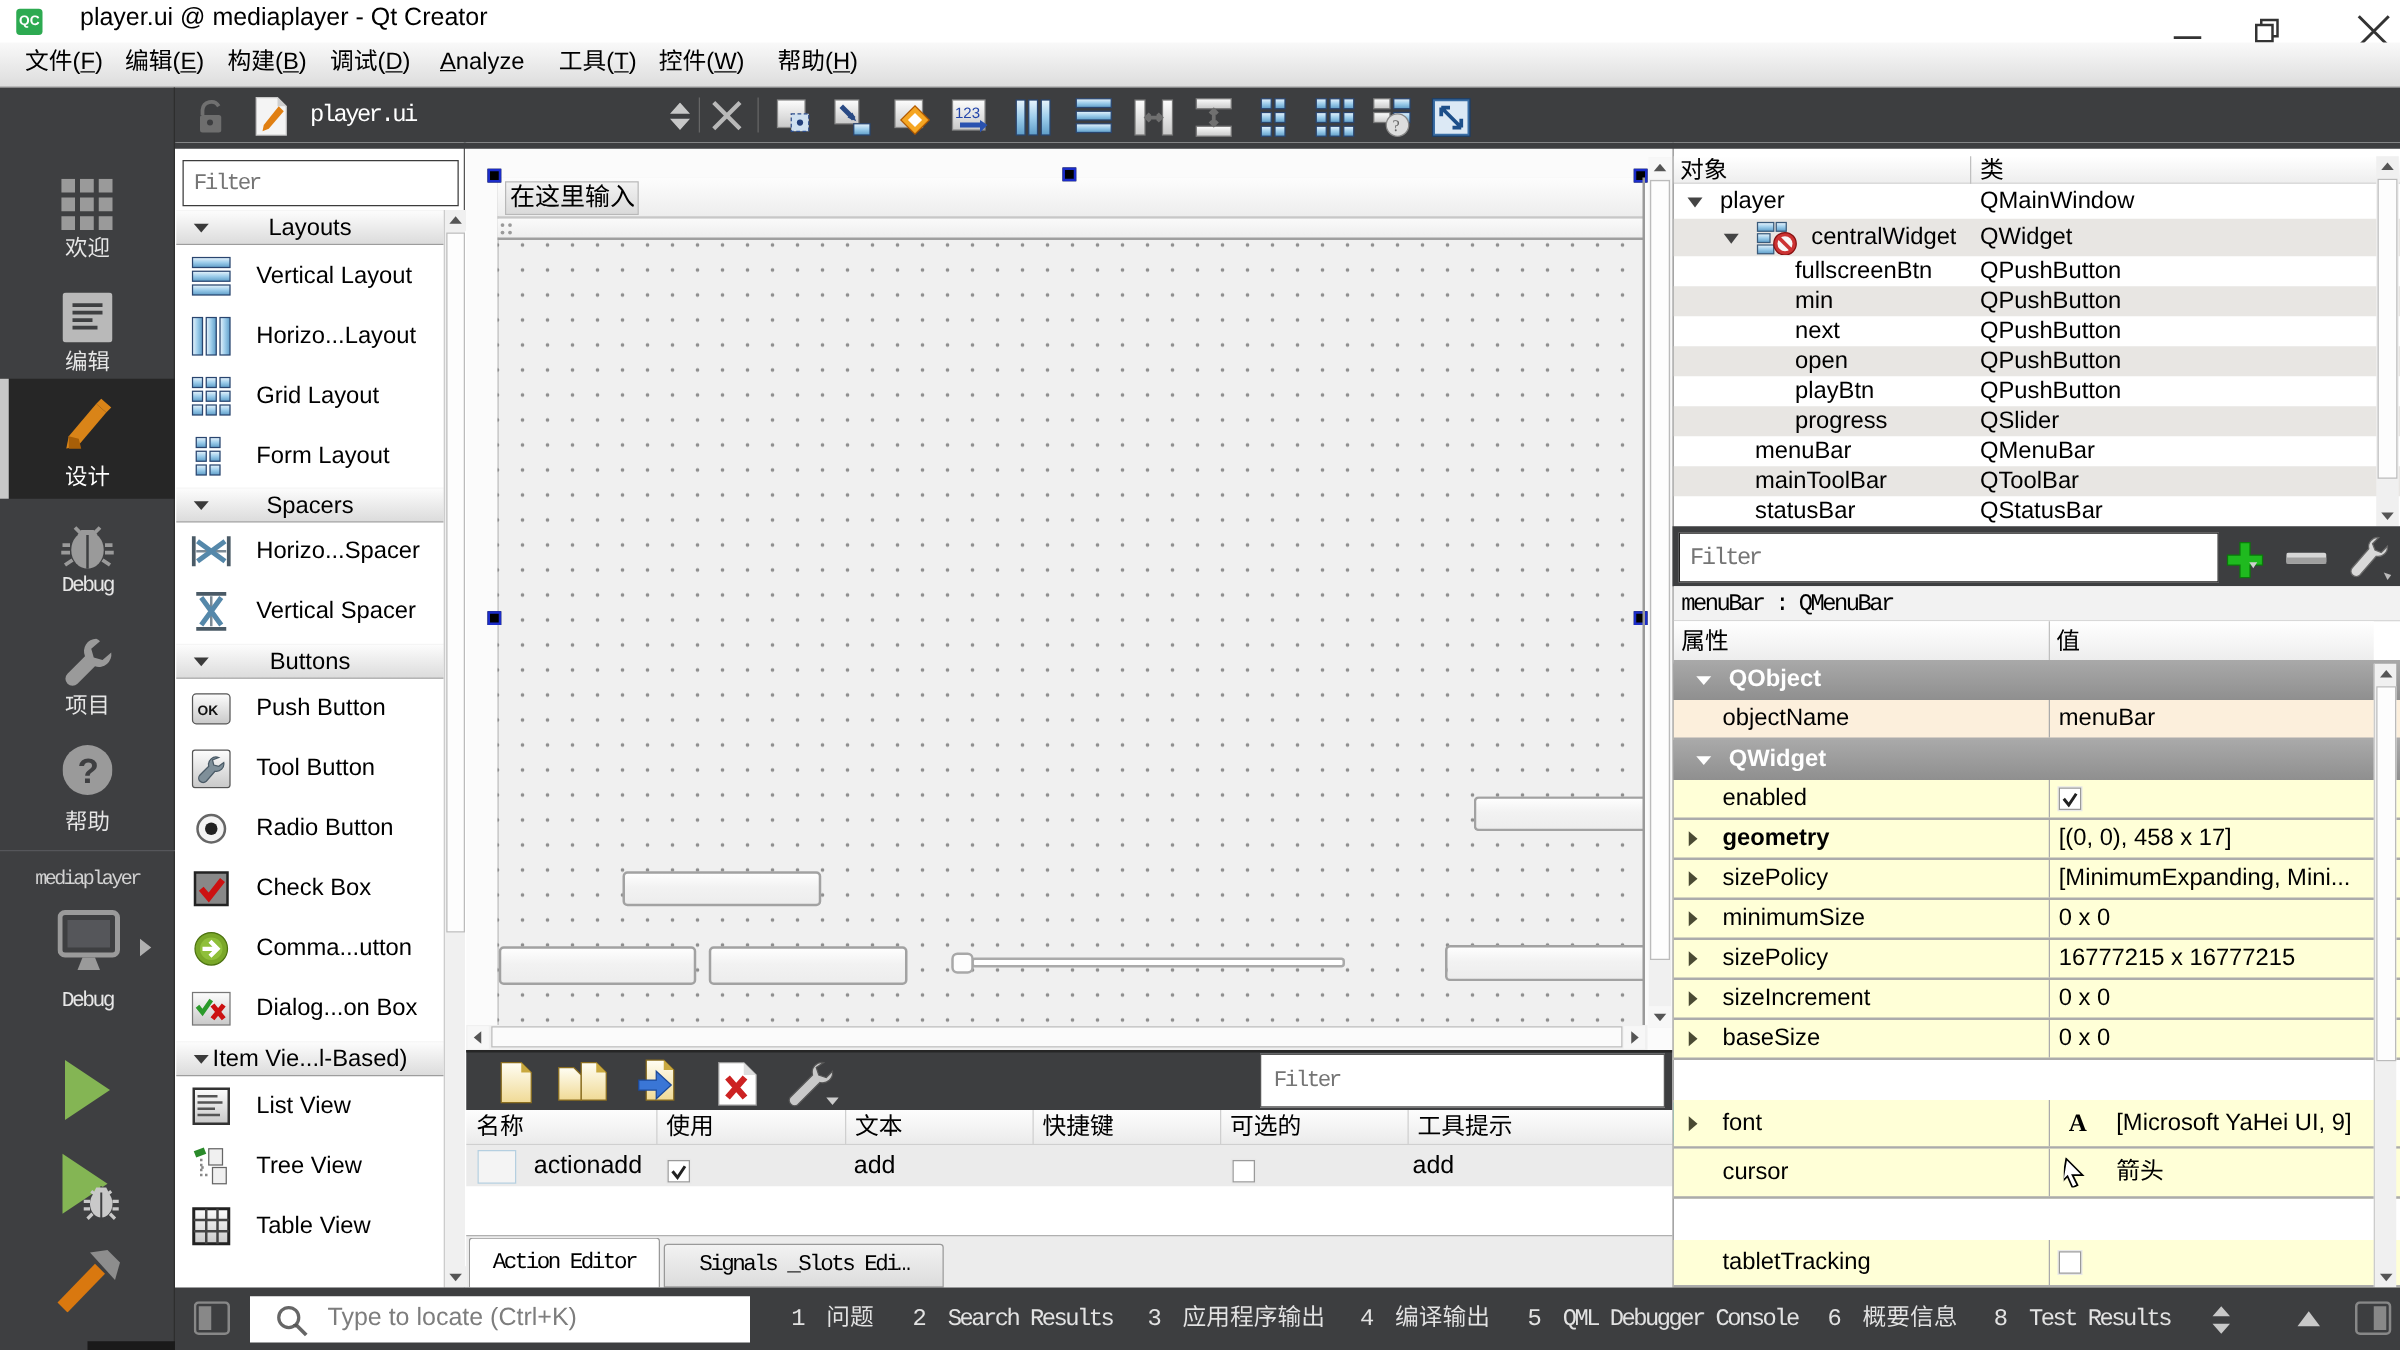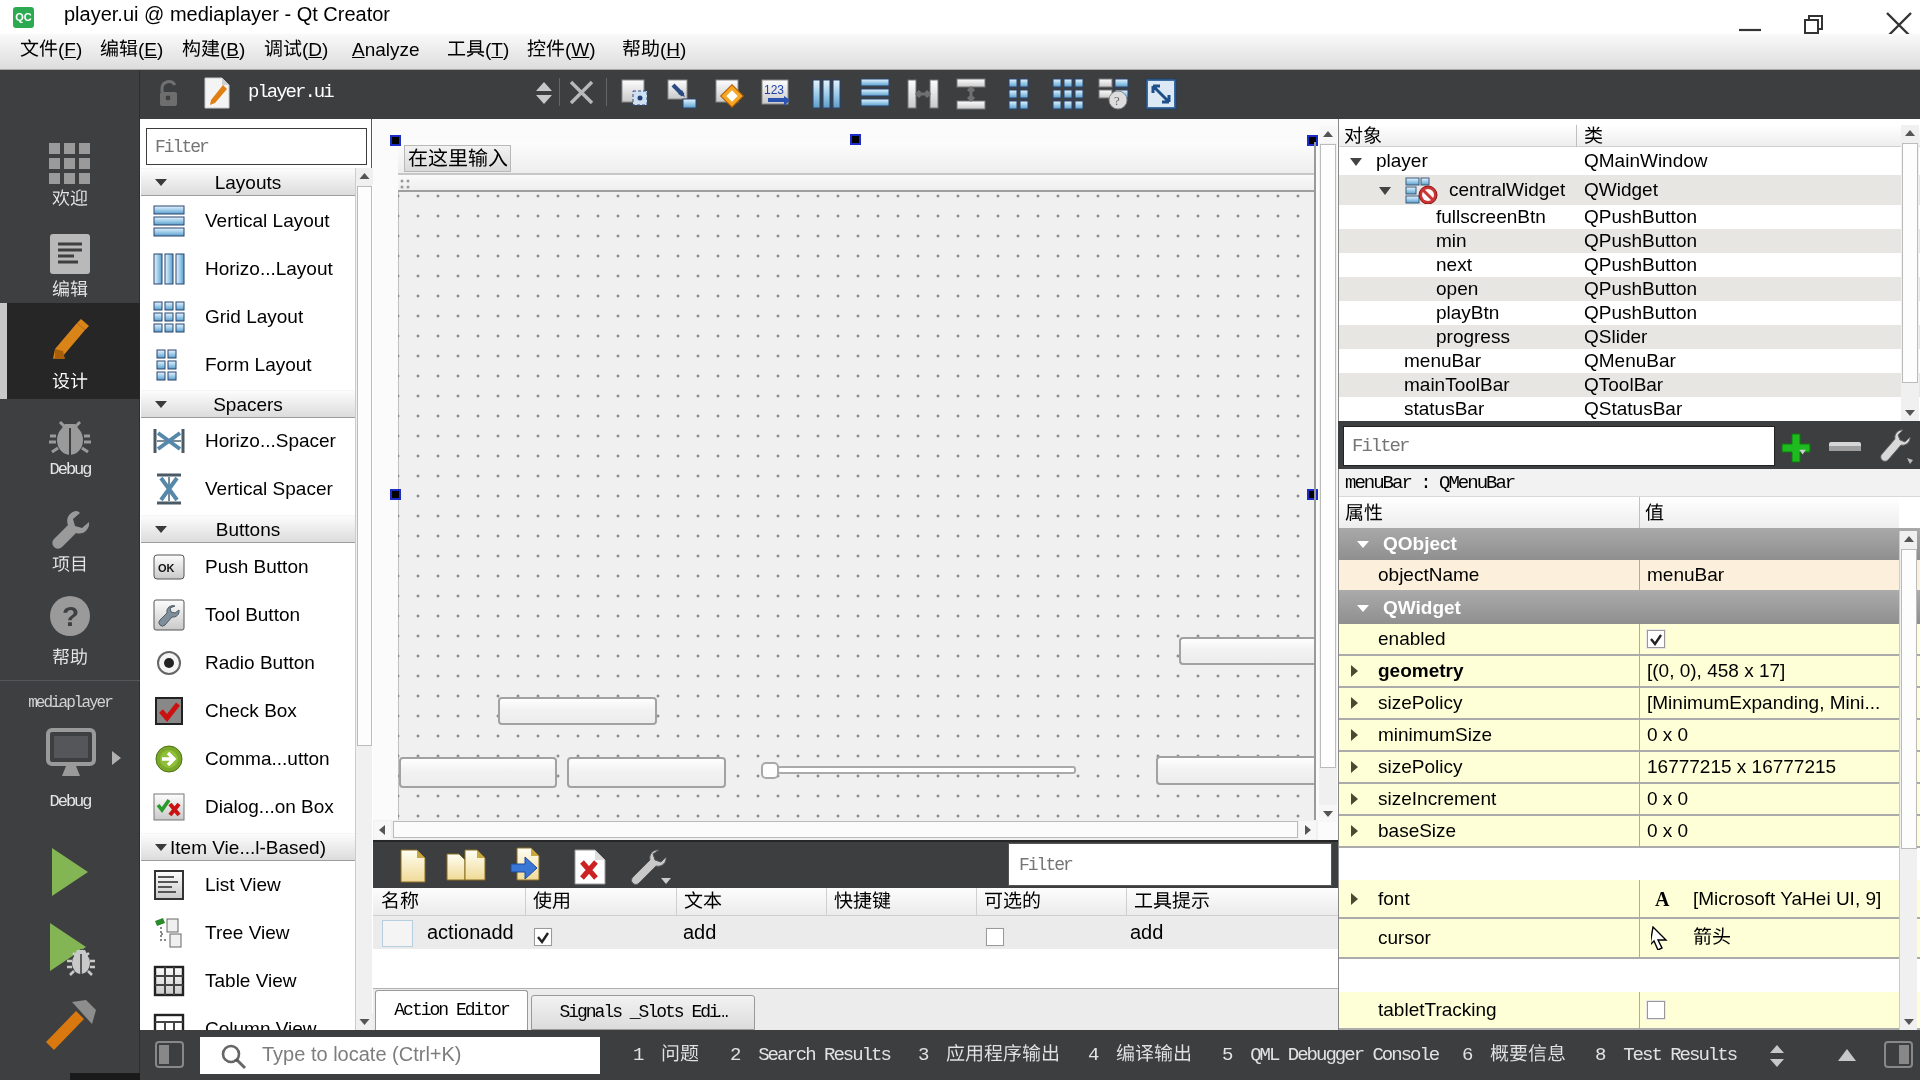--- a/index.html
+++ b/index.html
@@ -457,27 +457,20 @@
       </svg>
       <span>Tree View</span>
     </div>
     <div class="witem" style="top:843px">
       <svg class="wic" width="32" height="32">
         <rect x="2" y="2" width="28" height="28" fill="url(#gry)" stroke="#222" stroke-width="2.4"></rect>
         <path d="M2 11h28M2 20h28M12 2v28M21 2v28" stroke="#444" stroke-width="2"></path>
       </svg>
       <span>Table View</span>
     </div>
-    <div class="witem" style="top:891px">
-      <svg class="wic" width="32" height="32">
-        <rect x="2" y="2" width="28" height="28" fill="#fff" stroke="#222" stroke-width="2.4"></rect>
-        <path d="M2 9h28M12 9v21M21 9v21" stroke="#444" stroke-width="2"></path>
-      </svg>
-      <span>Column View</span>
-    </div>
     <div class="a" style="left:214px;top:54px;width:17px;height:862px;background:#f0f0f0;border-left:1px solid #ccc">
 <div class="a" style="left:0;top:0;width:17px;height:17px;background:#f0f0f0"><svg width="17" height="17">
           <path d="M8.5 5l5 6h-10z" fill="#555"></path>
         </svg></div>
 <div class="a" style="left:1px;top:18px;width:15px;height:560px;background:#fdfdfd;border:1px solid #bbb"></div>
 <div class="a" style="left:0;top:845px;width:17px;height:17px;background:#f0f0f0"><svg width="17" height="17">
           <path d="M8.5 12l5-6h-10z" fill="#555"></path>
         </svg></div>
 </div>
   </div>

